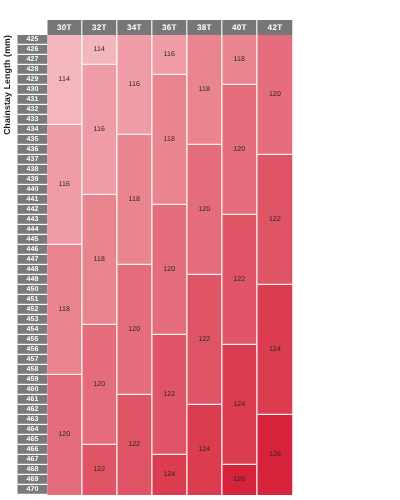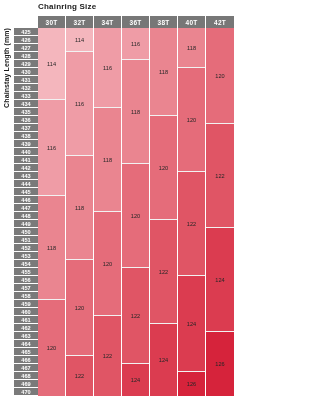--- a/index.html
+++ b/index.html
@@ -96,21 +96,20 @@
     color:#262626;
     font-weight:normal;
     letter-spacing:.1px;
   }
 </style>
 </head>
 <body>
 
 <div id="root">
 
-  <div class="col-title">Chainring Size</div>
 
   <div class="row-title">
     <span>Chainstay Length (mm)</span>
   </div>
 
   <div class="head-row" id="head-row" style="width: 196px;">
       <div class="head-cell" style="width: 28px;">30T</div>
       <div class="head-cell" style="width: 28px;">32T</div>
       <div class="head-cell" style="width: 28px;">34T</div>
       <div class="head-cell" style="width: 28px;">36T</div>

